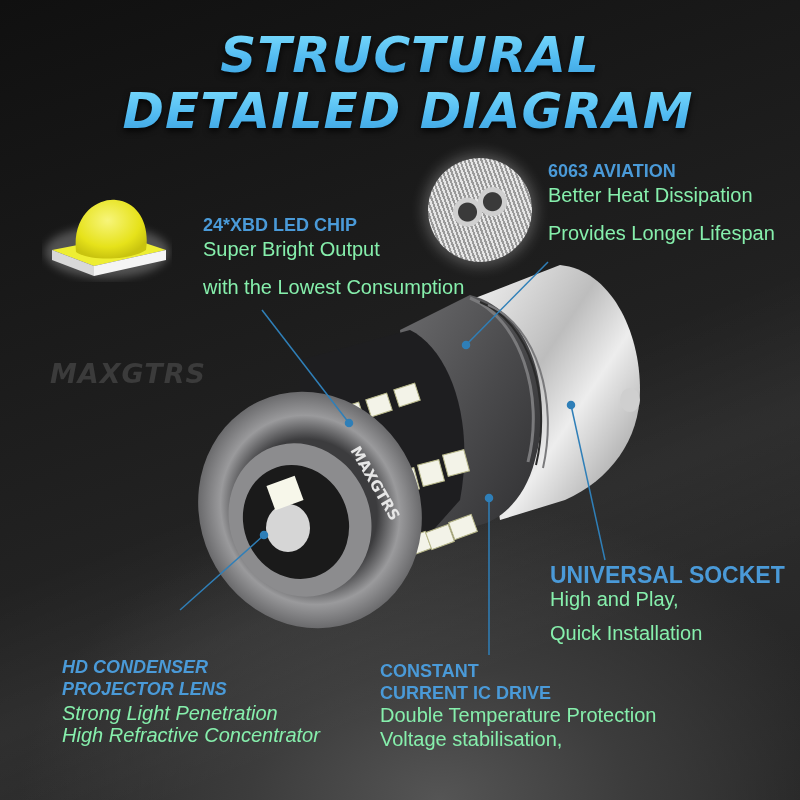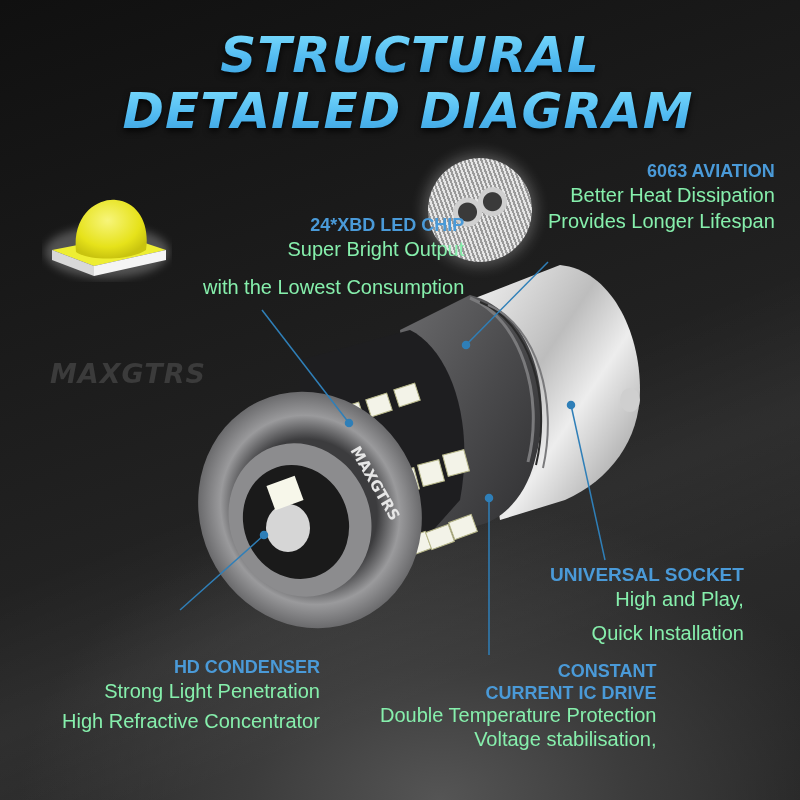--- a/index.html
+++ b/index.html
@@ -16,21 +16,21 @@
     font-family:"DejaVu Sans",sans-serif;font-weight:bold;font-style:italic;
     font-size:50px;letter-spacing:1px;
     color:#5ec8f5;
     background:linear-gradient(180deg,#7fe0ff 0%,#4fb8f0 60%,#3a9fdc 100%);
     -webkit-background-clip:text;background-clip:text;-webkit-text-fill-color:transparent;
     filter:drop-shadow(0 3px 3px rgba(0,0,0,0.8));}
   .t1{top:26px;left:10px;}
   .t2{top:82px;left:8px;}
   .watermark{position:absolute;left:50px;top:358px;font-size:27px;font-weight:bold;font-style:italic;
     color:#3b3b3b;letter-spacing:1px;font-family:"DejaVu Sans",sans-serif;}
-  .feat{position:absolute;text-align:right;}
+  .feat{position:absolute;}
   .feat .h{color:#4a9ad8;font-weight:bold;font-size:18px;line-height:22px;}
   .feat .d{color:#86efac;font-size:20px;line-height:22px;margin-top:2px;}
   .chip{position:absolute;left:42px;top:192px;width:130px;height:90px;}
   .alu{position:absolute;left:428px;top:158px;width:104px;height:104px;border-radius:50%;
     background:
       radial-gradient(circle at 38% 52%, #3a3a3a 0 9px, transparent 10px),
       radial-gradient(circle at 62% 42%, #3a3a3a 0 9px, transparent 10px),
       radial-gradient(circle at 38% 52%, #cfcfcf 0 14px, transparent 15px),
       radial-gradient(circle at 62% 42%, #cfcfcf 0 14px, transparent 15px),
       repeating-linear-gradient(70deg,#9a9a9a 0 2px,#e6e6e6 2px 4px);
@@ -140,33 +140,34 @@
 
 <div class="feat" style="left:203px;top:214px;">
   <div class="h">24*XBD LED CHIP</div>
   <div class="d">Super Bright Output</div>
   <div class="d" style="margin-top:16px">with the Lowest Consumption</div>
 </div>
 
 <div class="feat" style="left:548px;top:160px;">
   <div class="h">6063 AVIATION</div>
   <div class="d">Better Heat Dissipation</div>
-  <div class="d" style="margin-top:4px">Provides Longer Lifespan</div>
+  <div class="d" style="margin-top:16px">Provides Longer Lifespan</div>
 </div>
 
 <div class="feat" style="left:550px;top:564px;">
-  <div class="h" style="font-size:19px">UNIVERSAL SOCKET</div>
+  <div class="h" style="font-size:23px">UNIVERSAL SOCKET</div>
   <div class="d">High and Play,</div>
   <div class="d" style="margin-top:12px">Quick Installation</div>
 </div>
 
-<div class="feat" style="left:62px;top:656px;">
+<div class="feat" style="left:62px;top:656px;font-style:italic;">
   <div class="h">HD CONDENSER</div>
+  <div class="h">PROJECTOR LENS</div>
   <div class="d">Strong Light Penetration</div>
-  <div class="d" style="margin-top:8px">High Refractive Concentrator</div>
+  <div class="d" style="margin-top:0">High Refractive Concentrator</div>
 </div>
 
 <div class="feat" style="left:380px;top:660px;">
   <div class="h">CONSTANT</div>
   <div class="h">CURRENT IC DRIVE</div>
   <div class="d" style="margin-top:0">Double Temperature Protection</div>
   <div class="d">Voltage stabilisation,</div>
 </div>
 
 </body></html>

